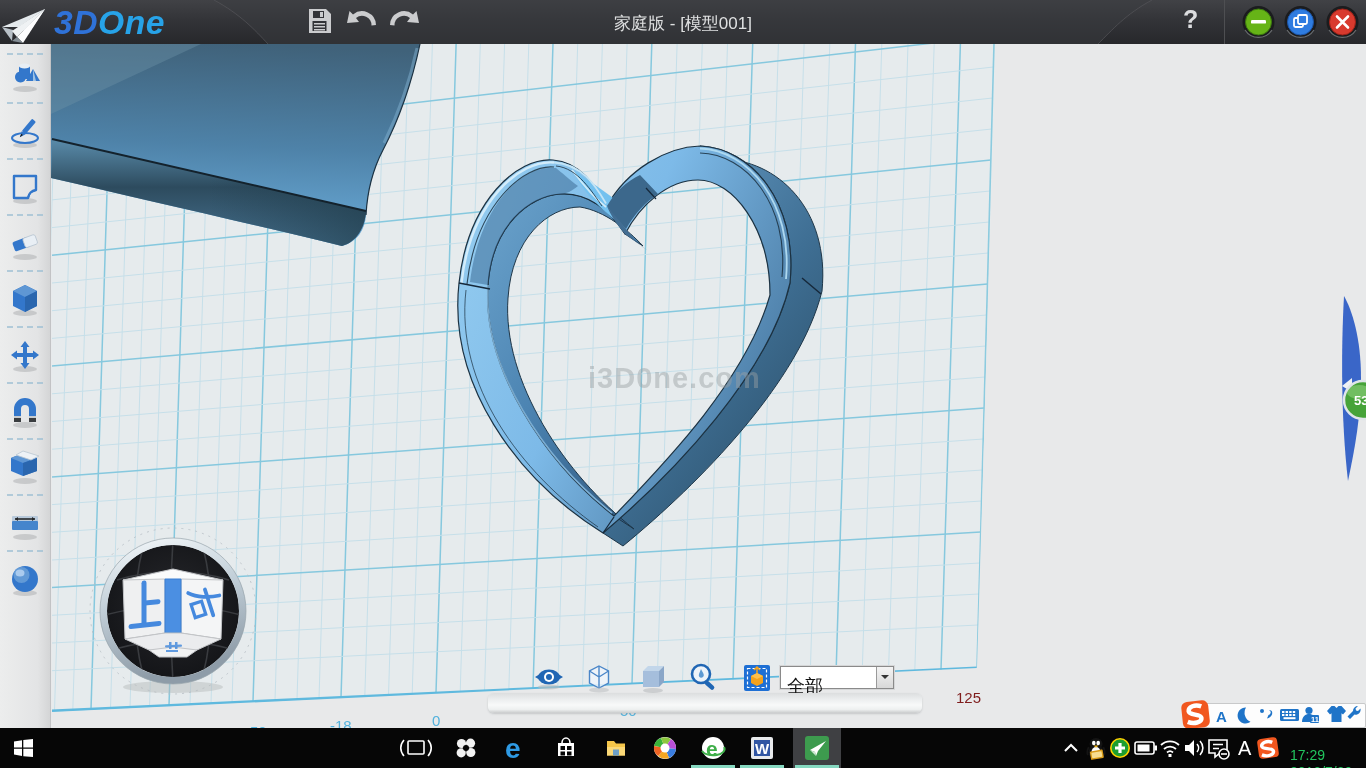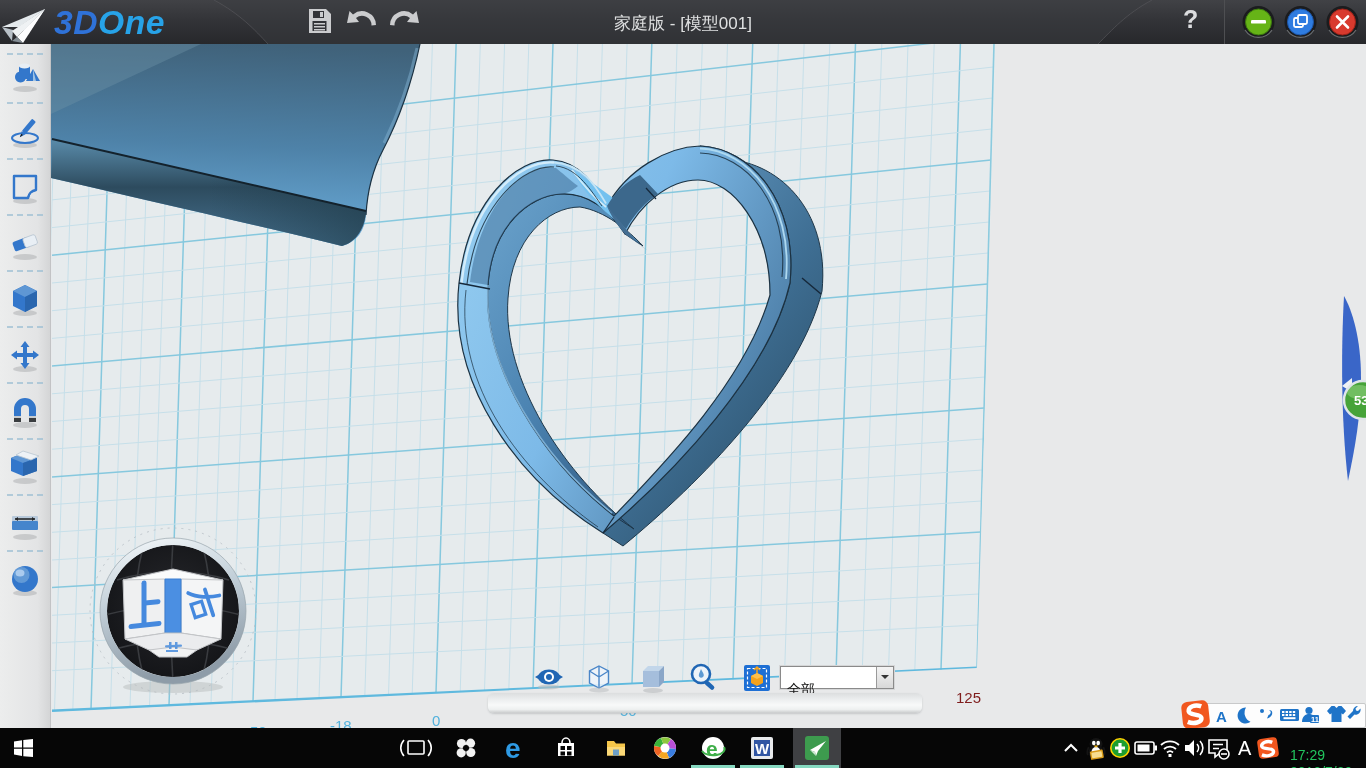--- a/index.html
+++ b/index.html
@@ -151,20 +151,21 @@
 <path d="M554,167 C524,164 476,205 467,284" stroke="#1b3040" stroke-width="1.1" fill="none" opacity="0.85"></path>
 <path d="M700,153 C746,154 789,204 782,277" stroke="#1b3040" stroke-width="1.1" fill="none" opacity="0.85"></path>
 <path d="M602,206 C592,192 578,168 556,166" stroke="#1b3040" stroke-width="1" fill="none" opacity="0.8"></path>
 <path d="M466,290 C455,385 520,472 598,527" stroke="#1b3040" stroke-width="1" fill="none" opacity="0.7"></path>
 
 <line x1="459" y1="283" x2="490" y2="289" stroke="#16283a" stroke-width="1.4"></line>
 <line x1="802" y1="278" x2="821" y2="294" stroke="#16283a" stroke-width="1.4"></line>
 <line x1="646" y1="188" x2="656" y2="199" stroke="#16283a" stroke-width="1.2"></line>
 <line x1="614" y1="517" x2="603" y2="533" stroke="#16283a" stroke-width="1.2"></line>
 </svg>
+<div class="abs" style="left:588px;top:362px;width:220px;font:bold 29px 'Liberation Sans';color:#9aa0a3;opacity:0.45;letter-spacing:1px">i3D0ne.com</div>
 <svg class="abs" style="left:85px;top:523px" width="195" height="190" viewBox="0 0 195 190">
 <defs>
 <linearGradient id="rim" x1="0" y1="0" x2="0.25" y2="1">
  <stop offset="0" stop-color="#f4f8fa"></stop>
             <stop offset="0.45" stop-color="#c3d0d9"></stop>
             <stop offset="1" stop-color="#8e9ca8"></stop>
 </linearGradient>
 <radialGradient id="navbg" cx="0.5" cy="0.45" r="0.65">
  <stop offset="0" stop-color="#27282c"></stop>
             <stop offset="1" stop-color="#111215"></stop>
@@ -246,21 +247,21 @@
 
 <g transform="translate(229,18)">
 <rect x="-13" y="-13" width="26" height="26" rx="2" fill="#1e6fd4"></rect>
 <rect x="-9.5" y="-9.5" width="19" height="19" fill="none" stroke="#fff" stroke-width="1.2" stroke-dasharray="3,2"></rect>
 <polygon points="-6,-2 0,-5 6,-2 6,5 0,8 -6,5" fill="#f4a21c"></polygon>
 <polygon points="-6,-2 0,-5 6,-2 0,1" fill="#ffc04a"></polygon>
 <path d="M0,-5 L0,-10 M-3,-8 L0,-11 L3,-8" stroke="#f4a21c" stroke-width="1.5" fill="none"></path>
 </g>
 </svg>
 <div class="abs" style="left:780px;top:666px;width:114px;height:23px;background:#fff;border:1px solid #8a8a8a;box-shadow:0 0 0 1px #d5d6d7">
-<div class="abs" style="left:6px;top:14px;font-size:14px;color:#111">全部</div>
+<div class="abs" style="left:6px;top:7px;font-size:18px;color:#111">全部</div>
 <div class="abs" style="right:0;top:0;width:17px;height:21px;background:linear-gradient(180deg,#f4f4f4,#d8d8d8);border-left:1px solid #9a9a9a"></div>
 <div class="abs" style="right:4px;top:8px;width:0;height:0;border-left:4px solid transparent;border-right:4px solid transparent;border-top:4.5px solid #333"></div>
 </div>
 <div class="abs" style="left:620px;top:702px;font-size:15px;color:#53b2dd">50</div>
 <div class="abs" style="left:717px;top:697px;font-size:15px;color:#53b2dd">75</div>
 <div class="abs" style="left:838px;top:691px;font-size:15px;color:#53b2dd">100</div>
 <div class="abs" style="left:488px;top:693px;width:434px;height:20px;border-radius:6px;background:linear-gradient(180deg,#dcdedf 0%,#ebedee 30%,#f8f9f9 60%,#eef0f0 82%,#c9cbcc 100%);box-shadow:0 1px 2px rgba(130,134,137,0.35)"></div>
 <div class="abs" style="left:245px;top:723px;font-size:15px;color:#53b2dd">-50</div>
 <div class="abs" style="left:330px;top:717px;font-size:15px;color:#53b2dd">-18</div>
 <div class="abs" style="left:432px;top:712px;font-size:15px;color:#53b2dd">0</div>

